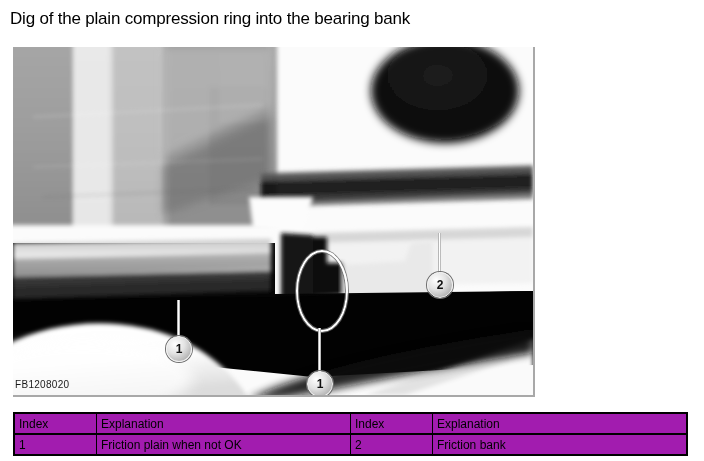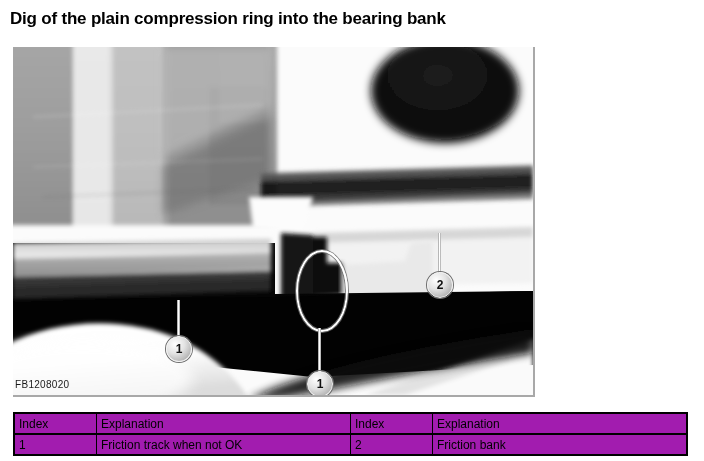--- a/index.html
+++ b/index.html
@@ -5,21 +5,21 @@
   html,body{margin:0;padding:0;}
   body{
     width:704px;height:461px;background:#ffffff;
     font-family:"Liberation Sans", sans-serif;
     overflow:hidden;position:relative;
   }
 
   
   #page-title{
     position:absolute;left:10px;top:9px;
-    font-size:17px;font-weight:bold;color:#000;
+    font-size:17px;font-weight:normal;color:#000;
     letter-spacing:-0.2px;white-space:nowrap;
   }
 
   
   #figure{
     position:absolute;left:13px;top:47px;
     width:520px;height:348px;
     border-right:2px solid #a8a8a8;
     border-bottom:2px solid #a8a8a8;
     background:#ffffff;overflow:hidden;
@@ -249,18 +249,18 @@
 <table id="legend">
   <tbody>
     <tr>
       <td class="col-idx">Index</td>
       <td class="col-exp">Explanation</td>
       <td class="col-idx">Index</td>
       <td class="col-exp">Explanation</td>
     </tr>
     <tr>
       <td class="col-idx">1</td>
-      <td class="col-exp">Friction track when not OK</td>
+      <td class="col-exp">Friction plain when not OK</td>
       <td class="col-idx">2</td>
       <td class="col-exp">Friction bank</td>
     </tr>
   </tbody>
 </table>
 
 </body></html>

